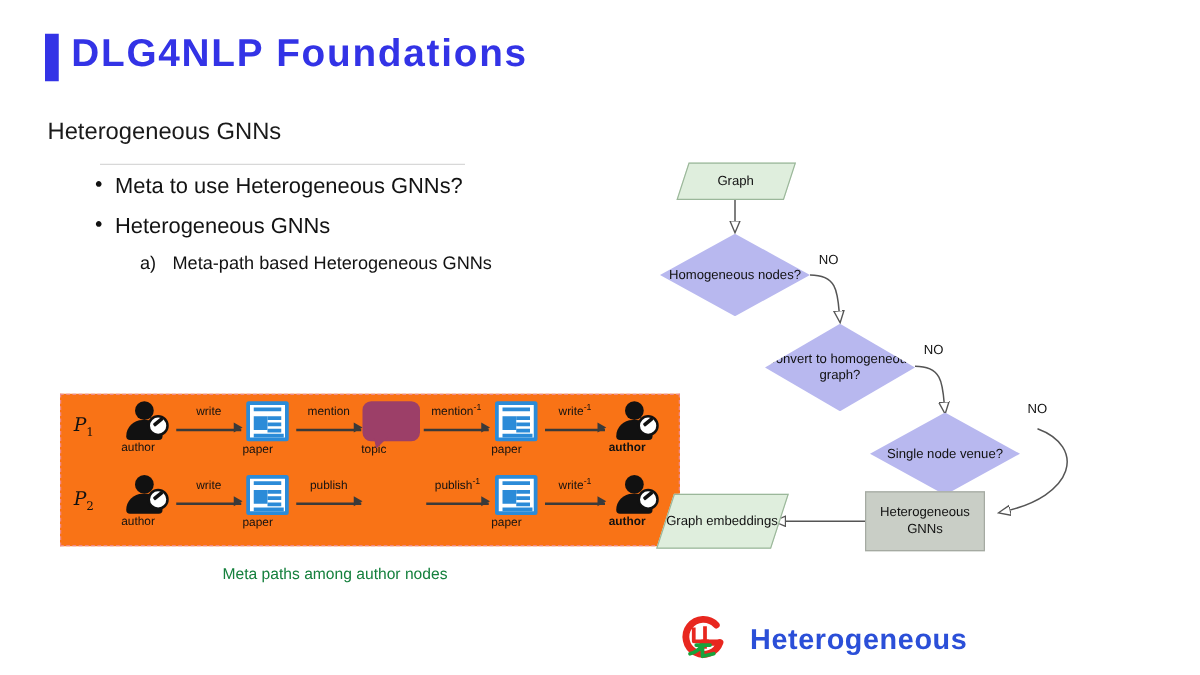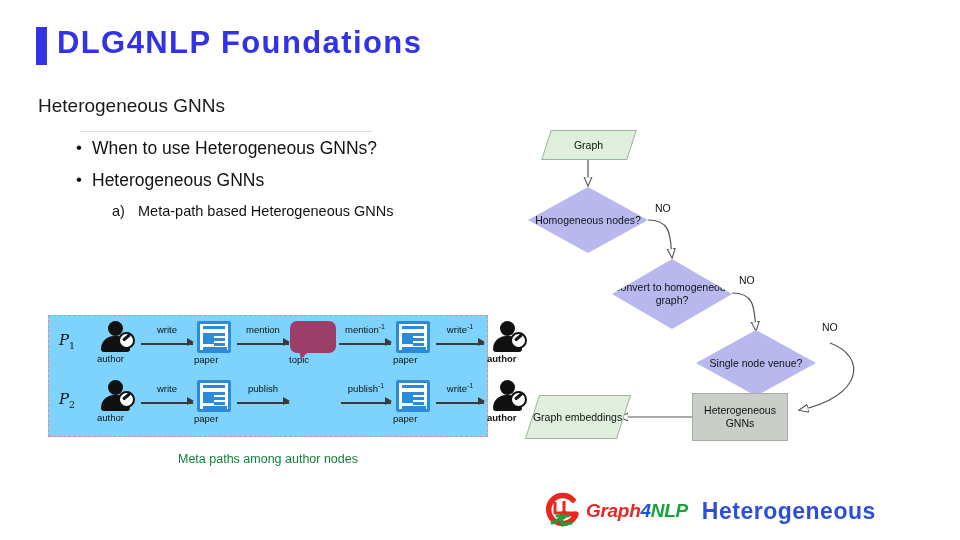--- a/index.html
+++ b/index.html
@@ -25,22 +25,22 @@
   #subtitle-rule{position:absolute;left:80px;top:131px;width:292px;height:1px;background:#d8d8d8;}
 
   
   #bullets{position:absolute;left:76px;top:138px;width:400px;}
   .b1{position:relative;font-size:17.5px;color:#121212;padding-left:16px;margin-bottom:10px;line-height:1.25;}
   .b1::before{content:"\2022";position:absolute;left:0;top:-1px;font-size:17px;}
   .b2{position:relative;font-size:14.5px;color:#121212;margin-left:36px;padding-left:26px;line-height:1.3;}
   .b2 .marker{position:absolute;left:0;top:0;}
 
   
-  #metapath-figure{position:absolute;left:48px;top:315px;width:440px;height:122px;
-    border:1.4px dashed #ef8a8a;box-sizing:border-box;background:#7dd3fc;}
+  #metapath-figure{position:absolute;left:48px;top:315px;width:496px;height:122px;
+    border:1.4px dashed #ef8a8a;box-sizing:border-box;background:#f97316;}
   .mp-row{position:absolute;left:0;width:100%;height:55px;}
   #mp-row-1{top:3px;}
   #mp-row-2{top:62px;}
   .mp-label{position:absolute;left:10px;top:12px;font-family:"DejaVu Serif", serif;
     font-style:italic;font-size:15px;color:#111;}
   .mp-label sub{font-size:9.5px;font-style:normal;}
 
   .node{position:absolute;text-align:left;}
   .node .cap{font-size:9.5px;color:#111;margin-top:1px;white-space:nowrap;}
   .node .cap.bold{font-weight:bold;}
@@ -121,21 +121,21 @@
 </style>
 </head>
 <body>
 
 <div id="title-bar"></div>
 <div id="slide-title">DLG4NLP Foundations</div>
 <div id="subtitle">Heterogeneous GNNs</div>
 <div id="subtitle-rule"></div>
 
 <div id="bullets">
-  <div class="b1">When to use Heterogeneous GNNs?</div>
+  <div class="b1">Meta to use Heterogeneous GNNs?</div>
   <div class="b1">Heterogeneous GNNs</div>
   <div class="b2">
     <span class="marker">a)</span>
     <span>Meta-path based Heterogeneous GNNs</span>
   </div>
 </div>
 
 <div id="metapath-figure">
 
   <div class="mp-row" id="mp-row-1">
@@ -342,17 +342,14 @@
 <div id="logos">
   <div id="g4nlp-mark">
     <svg width="44" height="44" viewBox="0 0 44 44">
       <path d="M33,11 A14,14 0 1 0 36,25" fill="none" stroke="#e8271f" stroke-width="5.5" stroke-linecap="round"></path>
       <path d="M22,25 L34,25" stroke="#e8271f" stroke-width="5" stroke-linecap="round"></path>
       <path d="M15,13 L15,24 L27,24" fill="none" stroke="#e8271f" stroke-width="3" stroke-linejoin="round"></path>
       <path d="M24,12 L24,30" stroke="#e8271f" stroke-width="3"></path>
       <path d="M17,27 L28,27 M22,27 C19,31 16,33 12,34 M22,27 L22,36 L31,34" fill="none" stroke="#17a33c" stroke-width="3" stroke-linecap="round" stroke-linejoin="round"></path>
     </svg>
   </div>
-  <div id="g4nlp-text">
-    <span class="g">Graph</span><span class="four">4</span><span class="nlp">NLP</span>
-  </div>
   <div id="dfs-text">Heterogeneous</div>
 </div>
 
 </body></html>

